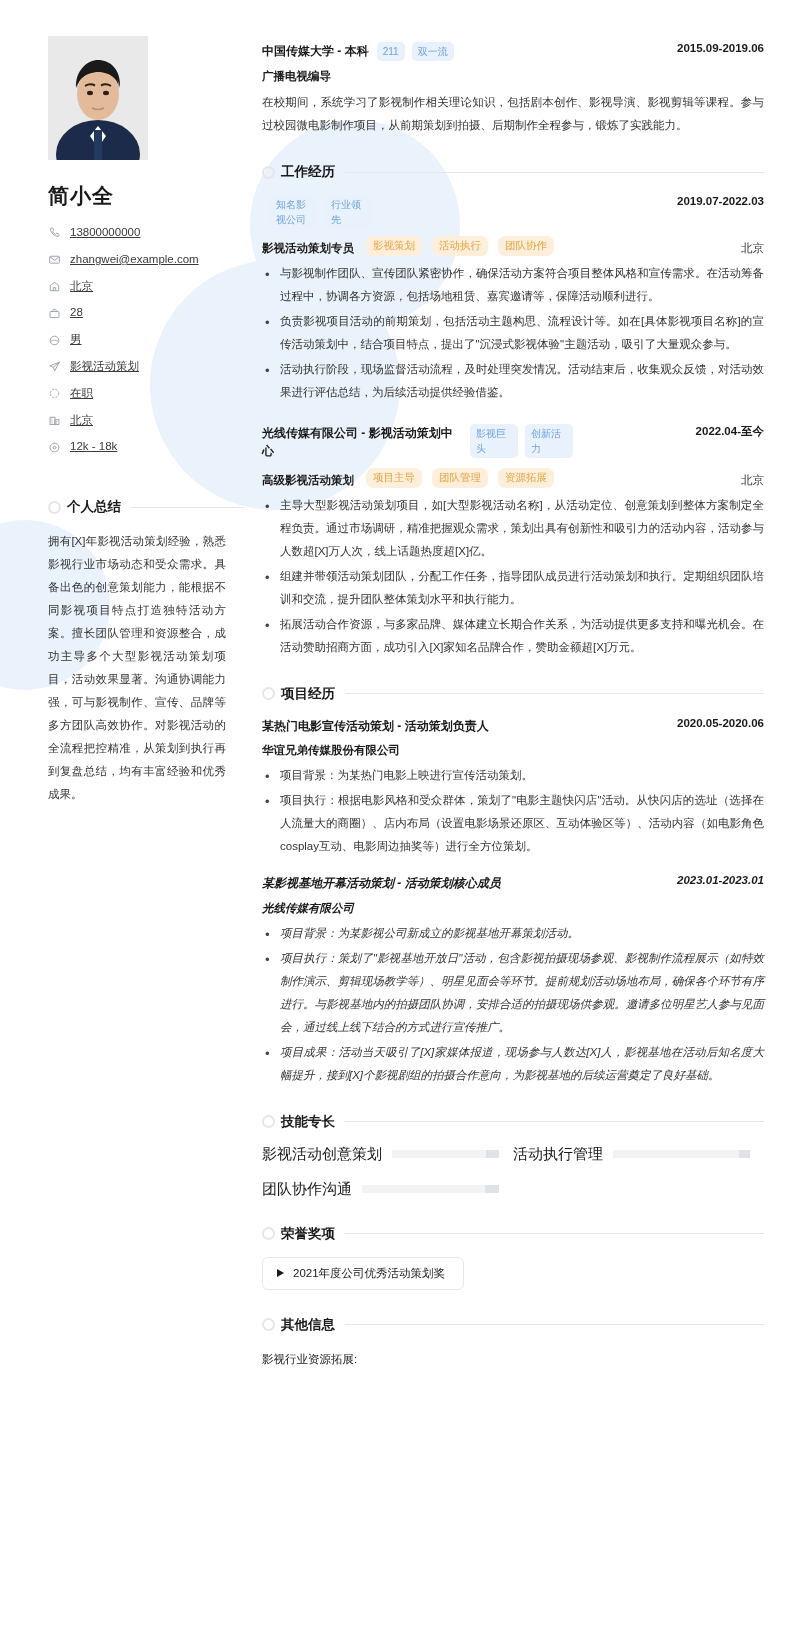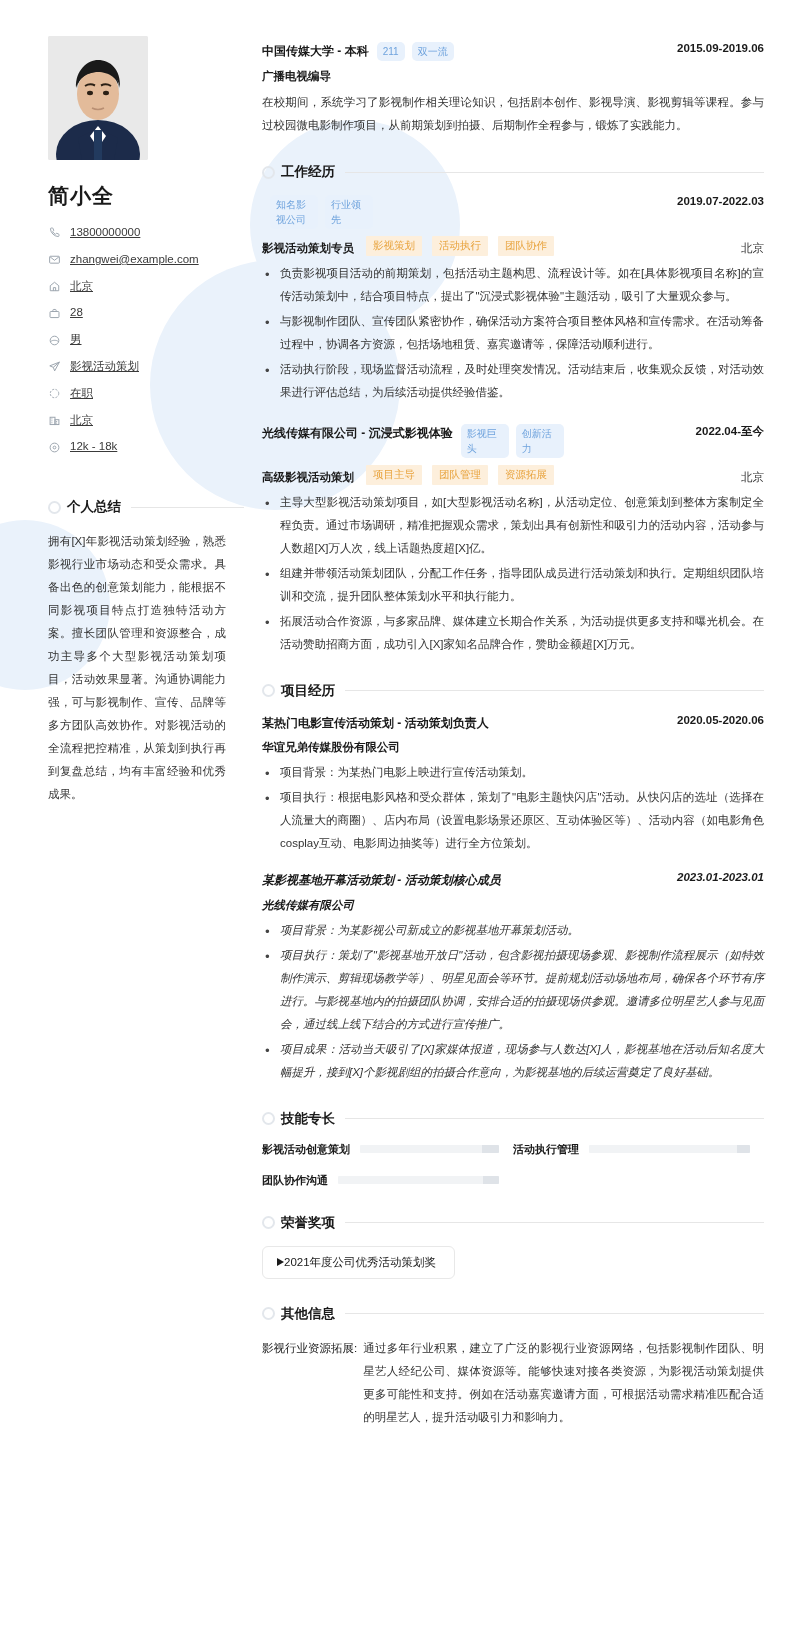--- a/index.html
+++ b/index.html
@@ -77,21 +77,21 @@
   }
   .e-date {
     margin-left: auto; font-size: 11.5px; font-weight: bold;
     color: #1a1a1a; white-space: nowrap; padding-left: 8px;
   }
   .e-line2 { display: flex; align-items: flex-end; margin-top: 7px; }
   .e-role { font-size: 11.5px; font-weight: bold; color: #1a1a1a; }
   .r-tags { display: flex; gap: 10px; margin-left: 12px; }
   .tag-orange {
     background: #fdefdc; color: #e8a33d; font-size: 10.5px;
-    padding: 2px 7px; border-radius: 1px; line-height: 1.5; white-space: nowrap;
+    padding: 2px 7px; border-radius: 7px; line-height: 1.5; white-space: nowrap;
   }
   .e-loc {
     margin-left: auto; font-size: 11.5px; color: #333; white-space: nowrap;
   }
   .e-sub {
     font-size: 11.5px; font-weight: bold; color: #1a1a1a; margin-top: 8px;
   }
   .e-desc {
     font-size: 11.5px; line-height: 2.0; color: #333; margin-top: 7px;
     text-align: justify;
@@ -102,30 +102,30 @@
     line-height: 2.0; color: #333; margin-bottom: 2px; text-align: justify;
   }
   ul.bullets li::before {
     content: "•"; position: absolute; left: 3px; top: 0;
     color: #444; font-size: 13px;
   }
 
   
   .skills-grid { display: flex; flex-wrap: wrap; row-gap: 16px; }
   .skill { display: flex; align-items: center; width: 50%; padding-right: 14px; }
-  .skill-name { font-size: 11px; color: #1a1a1a; white-space: nowrap; font-weight: bold; }
+  .skill-name { font-size: 15px; color: #1a1a1a; white-space: nowrap; }
   .skill-bar {
     flex: 1 1 auto; height: 8px; background: #f1f3f5; margin-left: 10px;
     border-radius: 1px; position: relative; overflow: hidden;
   }
   .skill-fill { position: absolute; right: 0; top: 0; bottom: 0; background: #dfe3e8; }
 
   
   .honor-chip {
-    display: inline-flex; align-items: center; 
+    display: inline-flex; align-items: center; gap: 9px;
     border: 1px solid #e8e8e8; border-radius: 6px;
     padding: 8px 18px 8px 14px; font-size: 11.5px; color: #1a1a1a;
     background: #fff;
   }
   .tri {
     width: 0; height: 0; border-left: 7px solid #1a1a1a;
     border-top: 4.5px solid transparent; border-bottom: 4.5px solid transparent;
   }
 
   
@@ -312,29 +312,29 @@
           <div class="e-line2">
             <span class="e-role">影视活动策划专员</span>
             <span class="r-tags">
               <span class="tag-orange">影视策划</span>
               <span class="tag-orange">活动执行</span>
               <span class="tag-orange">团队协作</span>
             </span>
             <span class="e-loc">北京</span>
           </div>
           <ul class="bullets">
+            <li>与影视制作团队、宣传团队紧密协作，确保活动方案符合项目整体风格和宣传需求。在活动筹备过程中，协调各方资源，包括场地租赁、嘉宾邀请等，保障活动顺利进行。</li>
             <li>负责影视项目活动的前期策划，包括活动主题构思、流程设计等。如在[具体影视项目名称]的宣传活动策划中，结合项目特点，提出了"沉浸式影视体验"主题活动，吸引了大量观众参与。</li>
-            <li>与影视制作团队、宣传团队紧密协作，确保活动方案符合项目整体风格和宣传需求。在活动筹备过程中，协调各方资源，包括场地租赁、嘉宾邀请等，保障活动顺利进行。</li>
             <li>活动执行阶段，现场监督活动流程，及时处理突发情况。活动结束后，收集观众反馈，对活动效果进行评估总结，为后续活动提供经验借鉴。</li>
           </ul>
         </div>
 
         <div class="entry" style="margin-top:20px;">
           <div class="e-line1">
-            <span class="e-org wrapw">光线传媒有限公司 - 沉浸式影视体验</span>
+            <span class="e-org wrapw">光线传媒有限公司 - 影视活动策划中心</span>
             <span class="e-tags">
               <span class="tag-blue">影视巨头</span>
               <span class="tag-blue">创新活力</span>
             </span>
             <span class="e-date">2022.04-至今</span>
           </div>
           <div class="e-line2">
             <span class="e-role">高级影视活动策划</span>
             <span class="r-tags">
               <span class="tag-orange">项目主导</span>
@@ -435,19 +435,18 @@
 
     <div class="block">
       <div class="sec-head">
         <span class="sec-dot"></span>
         <span class="sec-title">其他信息</span>
         <span class="sec-rule"></span>
       </div>
       <div class="block-body">
         <div class="other-row">
           <span class="other-key">影视行业资源拓展:</span>
-          <span class="other-val">通过多年行业积累，建立了广泛的影视行业资源网络，包括影视制作团队、明星艺人经纪公司、媒体资源等。能够快速对接各类资源，为影视活动策划提供更多可能性和支持。例如在活动嘉宾邀请方面，可根据活动需求精准匹配合适的明星艺人，提升活动吸引力和影响力。</span>
         </div>
       </div>
     </div>
 
   </div>
 </div>
 
 </body></html>

